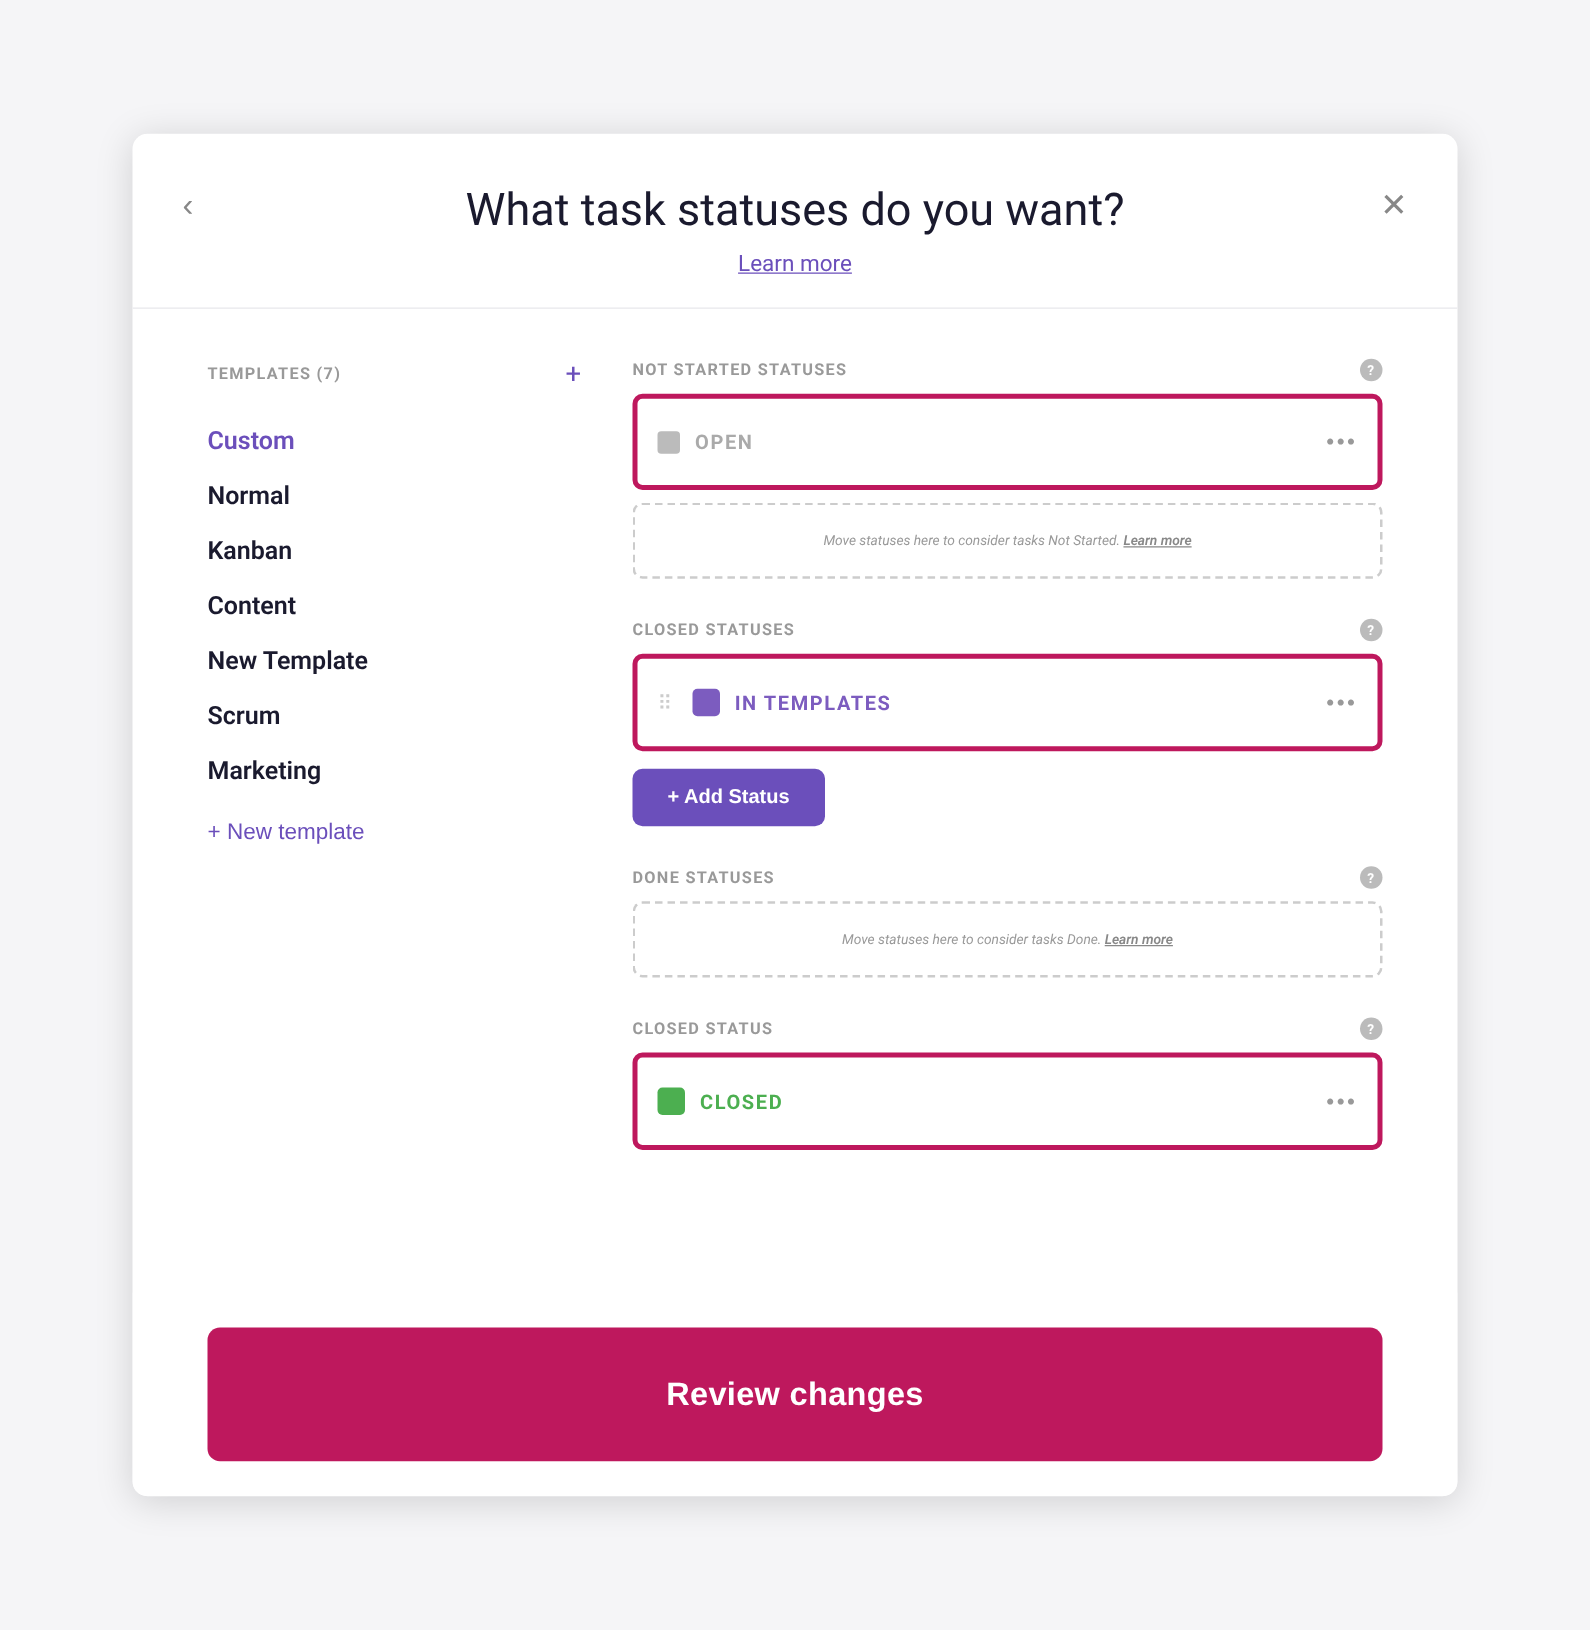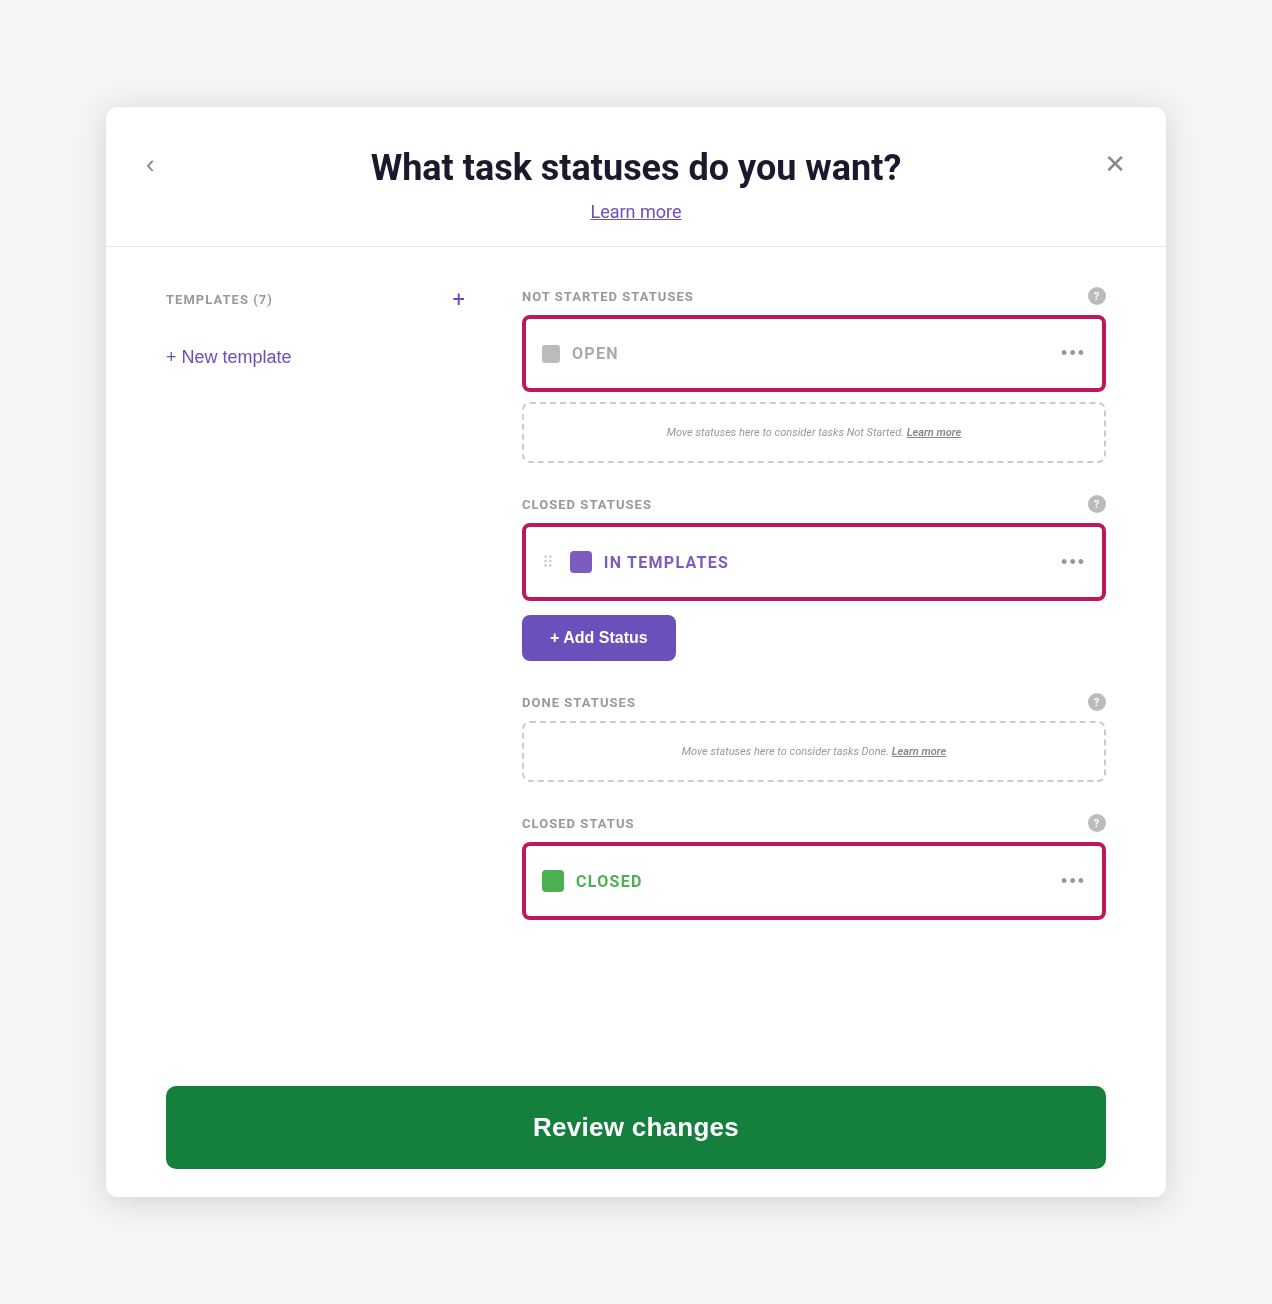--- a/index.html
+++ b/index.html
@@ -53,37 +53,37 @@
       border: none;
       cursor: pointer;
       color: #888;
       font-size: 26px;
       font-weight: 300;
       line-height: 1;
     }
 
     .modal-title {
       font-size: 36px;
-      font-weight: 700;
+      font-weight: 400;
       color: #1a1a2e;
       margin-bottom: 12px;
     }
 
     .learn-more-link {
       color: #6b4fbb;
       text-decoration: underline;
       font-size: 18px;
       cursor: pointer;
     }
 
     .modal-body {
       display: flex;
       flex: 1;
       padding: 40px 60px;
-      gap: 16px;
+      gap: 0;
     }
 
     
     .left-panel {
       width: 340px;
       flex-shrink: 0;
       padding-right: 40px;
     }
 
     .templates-header {
@@ -262,25 +262,25 @@
     }
 
     
     .modal-footer {
       padding: 28px 60px;
       background: #fff;
     }
 
     .review-btn {
       width: 100%;
-      background: #15803d;
+      background: #be185d;
       color: #fff;
       border: none;
       border-radius: 10px;
-      padding: 26px;
+      padding: 38px;
       font-size: 26px;
       font-weight: 600;
       cursor: pointer;
       letter-spacing: 0.01em;
     }
   </style>
 </head>
 <body>
 
 <div class="modal">
@@ -292,20 +292,29 @@
     <button class="close-btn">✕</button>
   </div>
 
   <div class="modal-body">
 
     <div class="left-panel">
       <div class="templates-header">
         <span>TEMPLATES (7)</span>
         <span class="add-icon">+</span>
       </div>
+      <ul class="template-list">
+        <li class="template-item active">Custom</li>
+        <li class="template-item">Normal</li>
+        <li class="template-item">Kanban</li>
+        <li class="template-item">Content</li>
+        <li class="template-item">New Template</li>
+        <li class="template-item">Scrum</li>
+        <li class="template-item">Marketing</li>
+      </ul>
       <button class="new-template-btn">+ New template</button>
     </div>
 
     <div class="right-panel">
 
       <div class="section-group">
         <div class="section-label">
           <span>NOT STARTED STATUSES</span>
           <span class="help-icon">?</span>
         </div>

